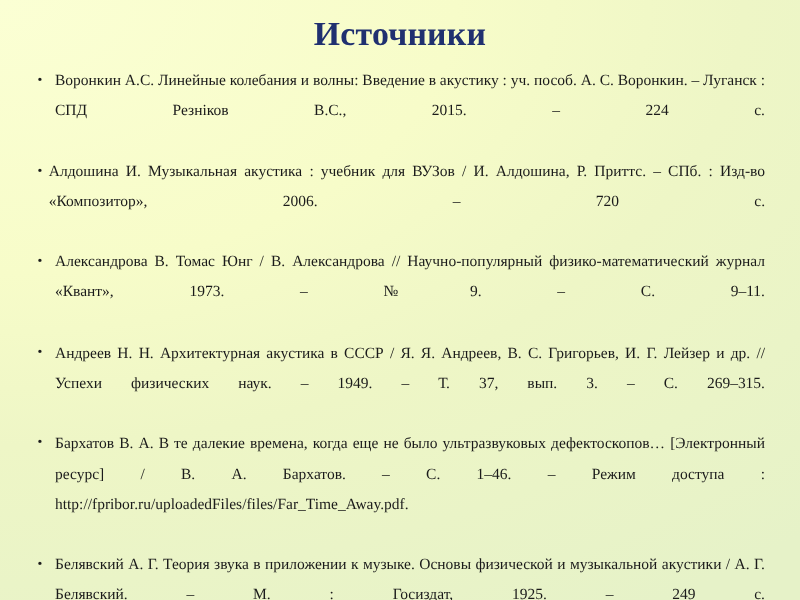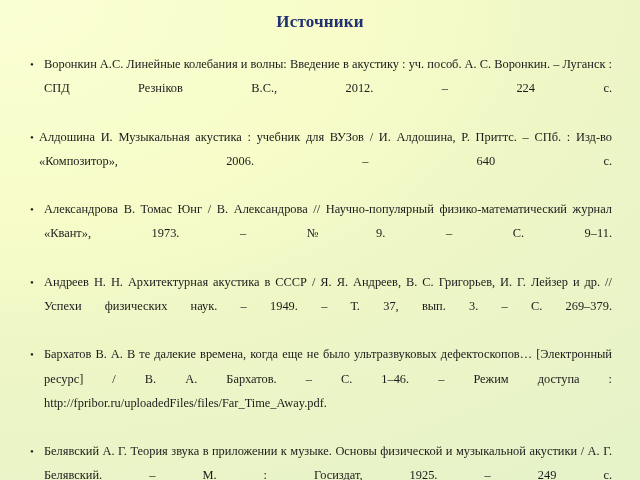--- a/index.html
+++ b/index.html
@@ -27,21 +27,21 @@
         #eef6c6 62%,
         #e6f2c8 100%);
   }
 
   .slide-title {
     position: absolute;
     top: 12px;
     left: 0;
     width: 640px;
     text-align: center;
-    font-size: 17px;
+    font-size: 27px;
     font-weight: bold;
     color: #203070;
     letter-spacing: 0.2px;
     font-family: "Liberation Serif", "DejaVu Serif", serif;
   }
 
   .body-area {
     position: absolute;
     top: 52px;
     left: 30px;
@@ -100,33 +100,33 @@
 
 <div class="slide">
 
   <div class="slide-title">Источники</div>
 
   <div class="body-area">
     <ul class="ref-list">
 
     <li class="ref-item">
           <span class="bullet">•</span>
-          <span class="ref-text">Воронкин А.С. Линейные колебания и волны: Введение в акустику : уч. пособ.  А. С. Воронкин. – Луганск : СПД Резніков В.С., 2012. – 224 с.</span>
+          <span class="ref-text">Воронкин А.С. Линейные колебания и волны: Введение в акустику : уч. пособ.  А. С. Воронкин. – Луганск : СПД Резніков В.С., 2015. – 224 с.</span>
         </li>
         <li class="ref-item tight">
           <span class="bullet">•</span>
-          <span class="ref-text">Алдошина И. Музыкальная акустика : учебник для ВУЗов / И. Алдошина, Р. Приттс. – СПб. : Изд-во «Композитор», 2006. – 640 с.</span>
+          <span class="ref-text">Алдошина И. Музыкальная акустика : учебник для ВУЗов / И. Алдошина, Р. Приттс. – СПб. : Изд-во «Композитор», 2006. – 720 с.</span>
         </li>
         <li class="ref-item">
           <span class="bullet">•</span>
           <span class="ref-text">Александрова В. Томас Юнг / В. Александрова // Научно-популярный физико-математический журнал «Квант», 1973. – №9. – С. 9–11.</span>
         </li>
         <li class="ref-item">
           <span class="bullet">•</span>
-          <span class="ref-text">Андреев Н. Н. Архитектурная акустика в СССР / Я. Я. Андреев, В. С. Григорьев, И. Г. Лейзер и др. // Успехи физических наук. – 1949. – Т. 37, вып. 3. – С. 269–379.</span>
+          <span class="ref-text">Андреев Н. Н. Архитектурная акустика в СССР / Я. Я. Андреев, В. С. Григорьев, И. Г. Лейзер и др. // Успехи физических наук. – 1949. – Т. 37, вып. 3. – С. 269–315.</span>
         </li>
         <li class="ref-item">
           <span class="bullet">•</span>
           <span class="ref-text">Бархатов В. А. В те далекие времена, когда еще не было ультразвуковых дефектоскопов… [Электронный ресурс] / В. А. Бархатов. – С. 1–46. – Режим доступа : http://fpribor.ru/uploadedFiles/files/Far_Time_Away.pdf.</span>
         </li>
         <li class="ref-item">
           <span class="bullet">•</span>
           <span class="ref-text">Белявский А. Г. Теория звука в приложении к музыке. Основы физической и музыкальной акустики / А. Г. Белявский. – М. : Госиздат, 1925. – 249 с.</span>
         </li>
       </ul>

